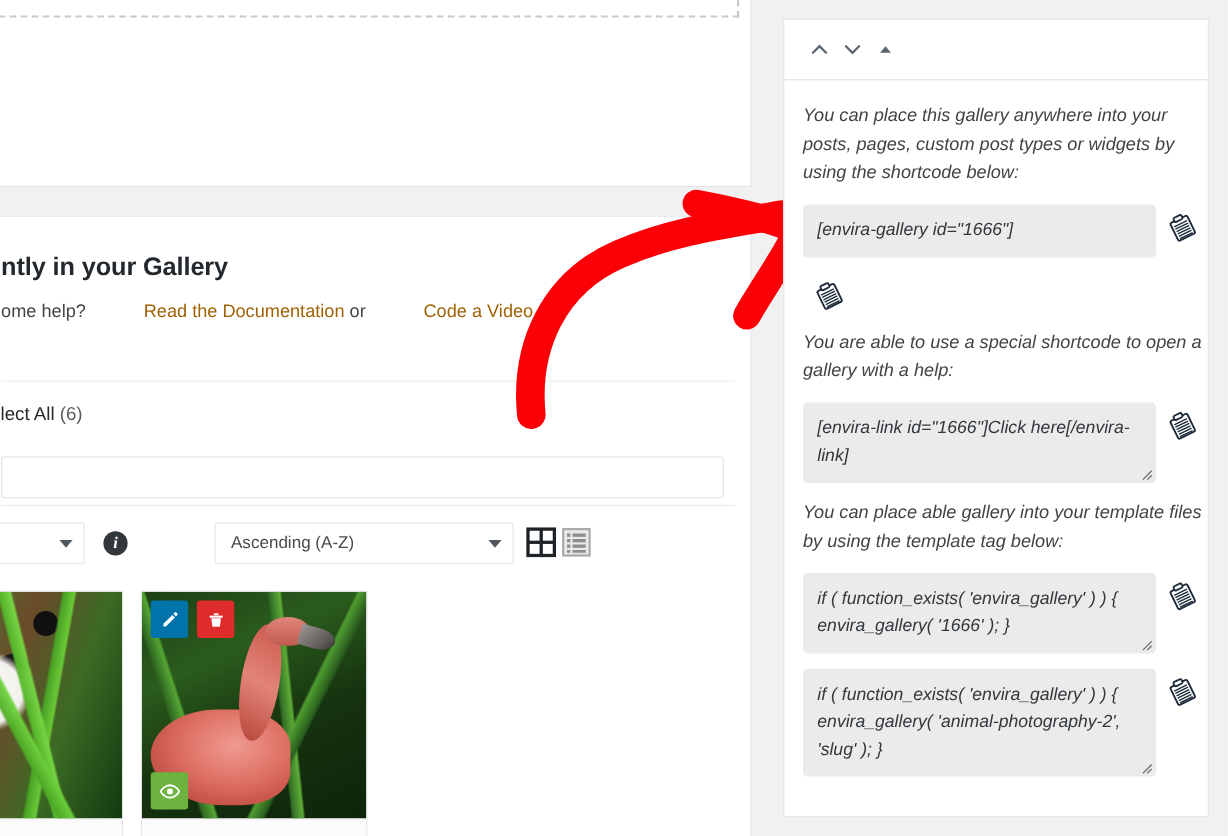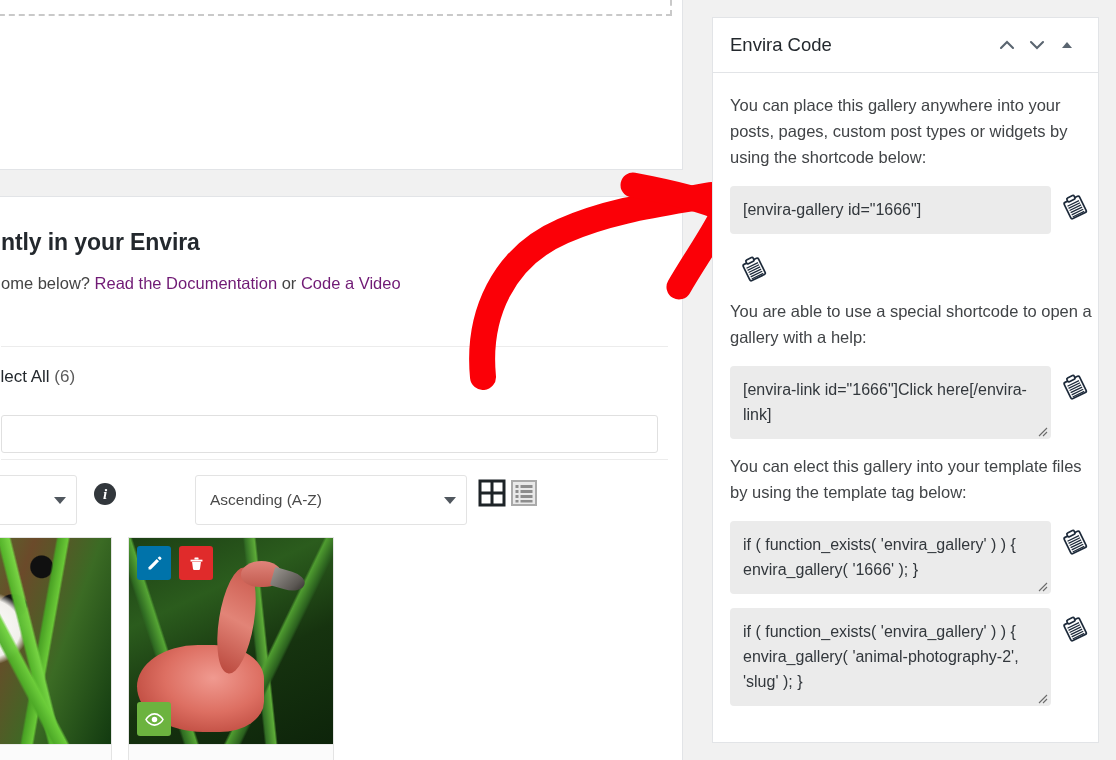--- a/index.html
+++ b/index.html
@@ -56,21 +56,21 @@
     color: #23282d;
     letter-spacing: -0.1px;
     white-space: nowrap;
   }
   .g-sub {
     margin: 18px 0 0 0;
     font-size: 16.5px;
     color: #444;
     white-space: nowrap;
   }
-  .g-sub a { color: #701a75; text-decoration: none; }
+  .g-sub a { color: #a16207; text-decoration: none; margin-left: 48px; }
 
   .hr {
     position: absolute;
     left: 40px; right: 14px;
     height: 1px;
     background: #ececec;
   }
   #hr-1 { top: 149px; }
   #hr-2 { top: 262px; }
 
@@ -93,21 +93,21 @@
   }
 
   
   #toolbar {
     position: absolute;
     left: 0; top: 276px;
     width: 683px; height: 42px;
   }
   .ctl {
     position: absolute;
-    height: 50px;
+    height: 38px;
     border: 1px solid #e3e3e3;
     border-radius: 3px;
     background: #fff;
     display: flex;
     align-items: center;
     padding: 0 10px 0 14px;
     font-size: 15.5px;
     color: #4a4a4a;
     cursor: pointer;
   }
@@ -265,21 +265,21 @@
     font-size: 18.5px;
     color: #23282d;
     flex: 1;
     white-space: nowrap;
   }
   .hdr-icon {
     width: 30px; height: 30px;
     display: flex; align-items: center; justify-content: center;
     cursor: pointer;
   }
-  #panel-body { padding: 19px 5px 0 17px; }
+  #panel-body { padding: 19px 5px 0 17px; font-style: italic; }
 
   .p-text {
     margin: 0 0 16px 0;
     font-size: 16.5px;
     line-height: 26px;
     color: #414447;
   }
   .code-row {
     position: relative;
     display: flex;
@@ -321,22 +321,22 @@
 
   <div id="left-col">
 
     <div class="card" id="uploader-card">
       <div id="dropzone"></div>
 
     </div>
 
     <div class="card" id="gallery-card">
       <div id="gallery-inner">
-        <h2 class="g-title">ntly in your Envira</h2>
-        <p class="g-sub"><span>ome below? </span><a href="#">Read the Documentation</a><span> or </span><a href="#">Code a Video</a></p>
+        <h2 class="g-title">ntly in your Gallery</h2>
+        <p class="g-sub"><span>ome help? </span><a href="#">Read the Documentation</a><span> or </span><a href="#">Code a Video</a></p>
       </div>
 
       <div class="hr" id="hr-1"></div>
 
       <div id="select-all-row"><span>elect All </span><span class="count">(6)</span></div>
 
       <input id="search-field" type="text" placeholder="" style="">
 
       <div class="hr" id="hr-2"></div>
 
@@ -425,21 +425,20 @@
 
   <svg id="red-arrow" viewBox="0 0 290 225">
     <path d="M28 212 C22 150 48 92 108 66 C158 44 212 38 256 30" fill="none" stroke="#fb0007" stroke-width="26" stroke-linecap="round"></path>
     <path d="M178 20 C210 26 246 34 268 44" fill="none" stroke="#fb0007" stroke-width="25" stroke-linecap="round"></path>
     <path d="M272 40 C262 64 240 94 224 122" fill="none" stroke="#fb0007" stroke-width="25" stroke-linecap="round"></path>
   </svg>
 
   <div id="envira-panel">
 
     <div id="panel-header">
-      <span id="panel-title">Envira Code</span>
 
       <div class="hdr-icon">
         <svg width="20" height="20" viewBox="0 0 20 20">
           <path d="M4 13 L10 7 L16 13" fill="none" stroke="#5a6570" stroke-width="2.1" stroke-linecap="round"></path>
         </svg>
       </div>
       <div class="hdr-icon">
         <svg width="20" height="20" viewBox="0 0 20 20">
           <path d="M4 7 L10 13 L16 7" fill="none" stroke="#5a6570" stroke-width="2.1" stroke-linecap="round"></path>
         </svg>
@@ -511,21 +510,21 @@
                 <line x1="8.6" y1="15.8" x2="21.4" y2="15.8"></line>
                 <line x1="8.6" y1="18.2" x2="21.4" y2="18.2"></line>
                 <line x1="8.6" y1="20.6" x2="21.4" y2="20.6"></line>
                 <line x1="8.6" y1="23" x2="21.4" y2="23"></line>
               </g>
             </g>
           </svg>
         </div>
       </div>
 
-      <p class="p-text">You can elect this gallery into your template files by using the template tag below:</p>
+      <p class="p-text">You can place able gallery into your template files by using the template tag below:</p>
 
       <div class="code-row">
         <div class="code-box">if ( function_exists( 'envira_gallery' ) ) { envira_gallery( '1666' ); }<svg class="grip" viewBox="0 0 12 12">
             <path d="M11 3 L3 11 M11 7 L7 11" stroke="#6b6b6b" stroke-width="1.1"></path>
           </svg></div>
         <div class="copy-icon">
           <svg width="30" height="30" viewBox="0 0 30 30">
             <g transform="rotate(-26 15 15)">
               <rect x="6.5" y="6.5" width="17" height="18" rx="1.6" fill="#fff" stroke="#1d2a3a" stroke-width="1.7"></rect>
               <rect x="11" y="3.6" width="8" height="4.2" rx="1.3" fill="#fff" stroke="#1d2a3a" stroke-width="1.7"></rect>

